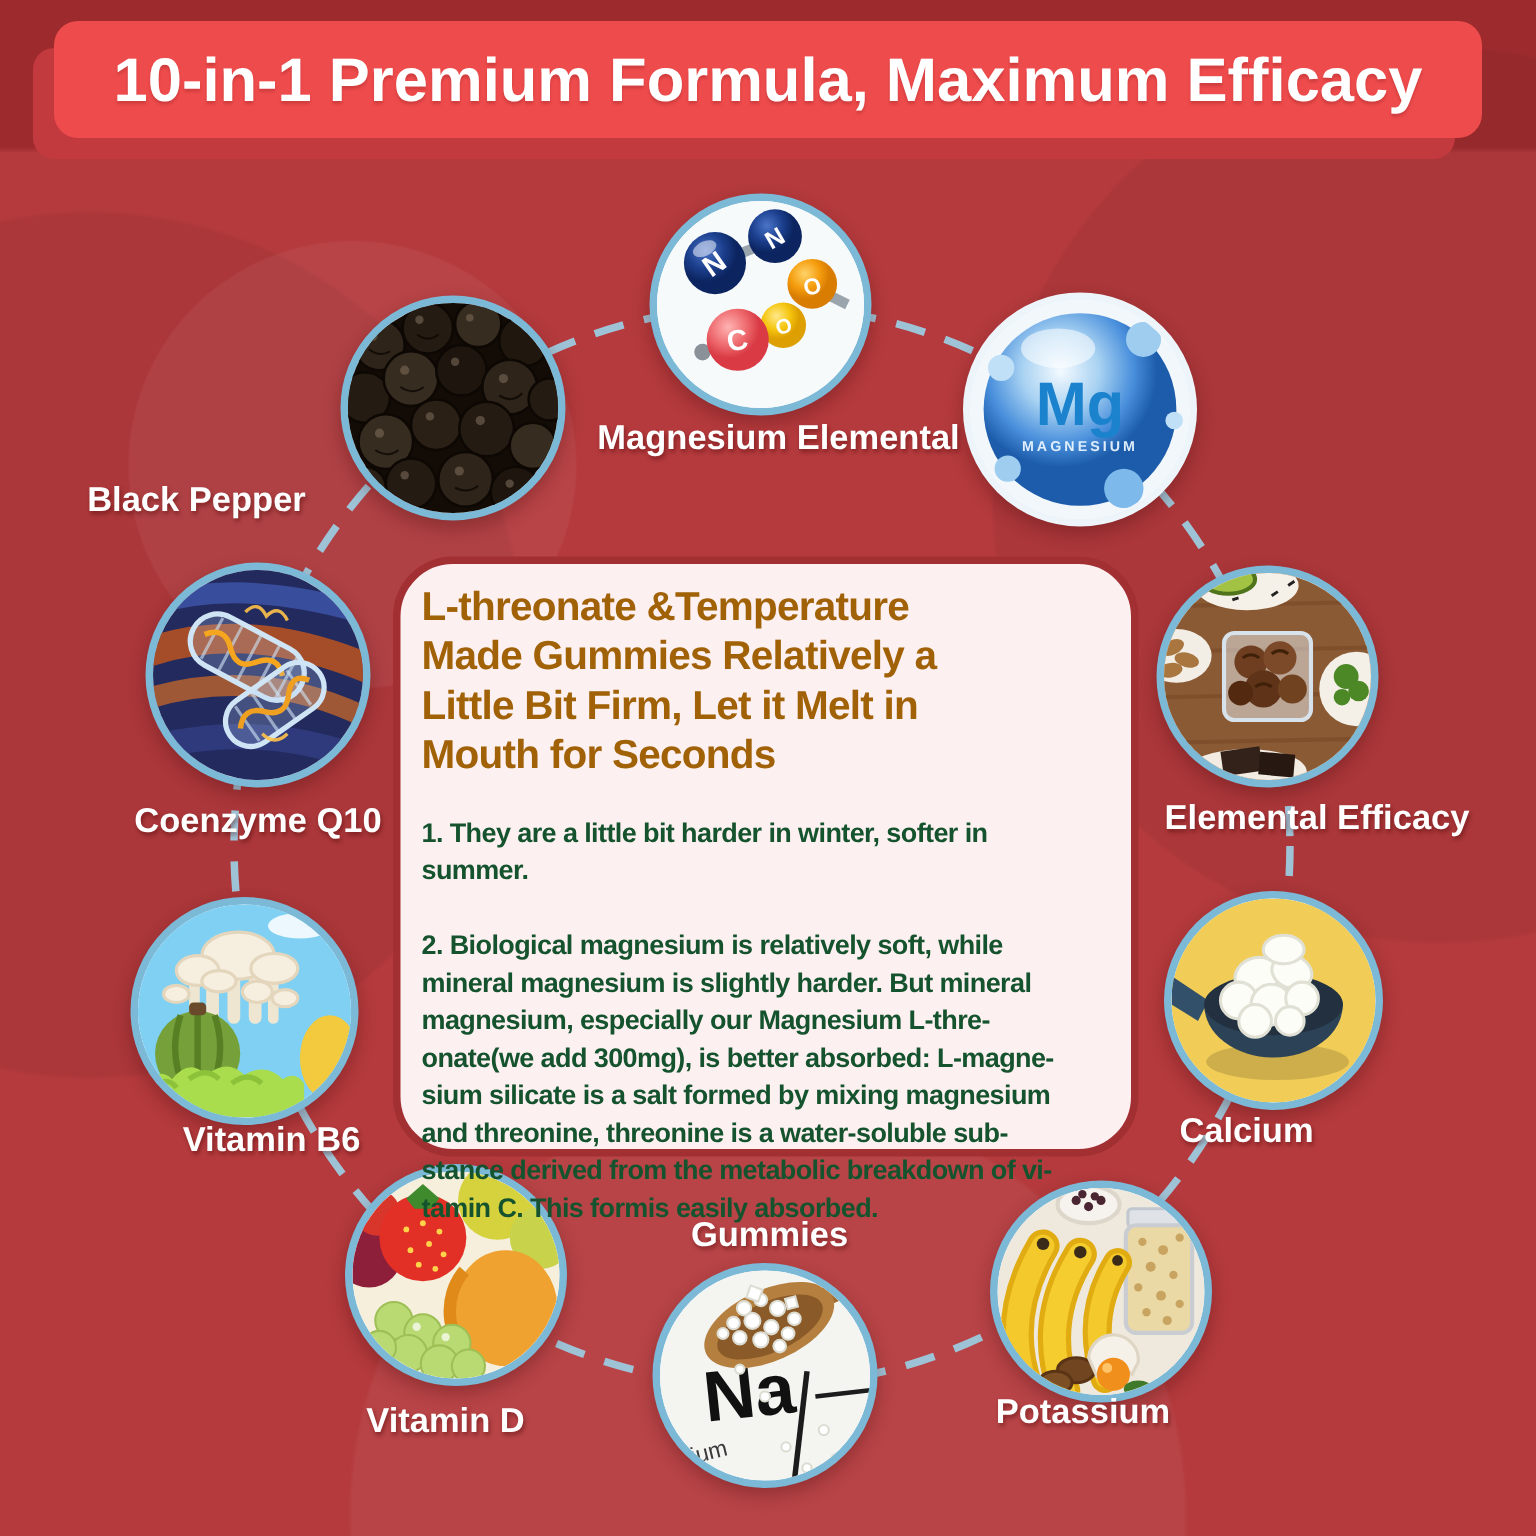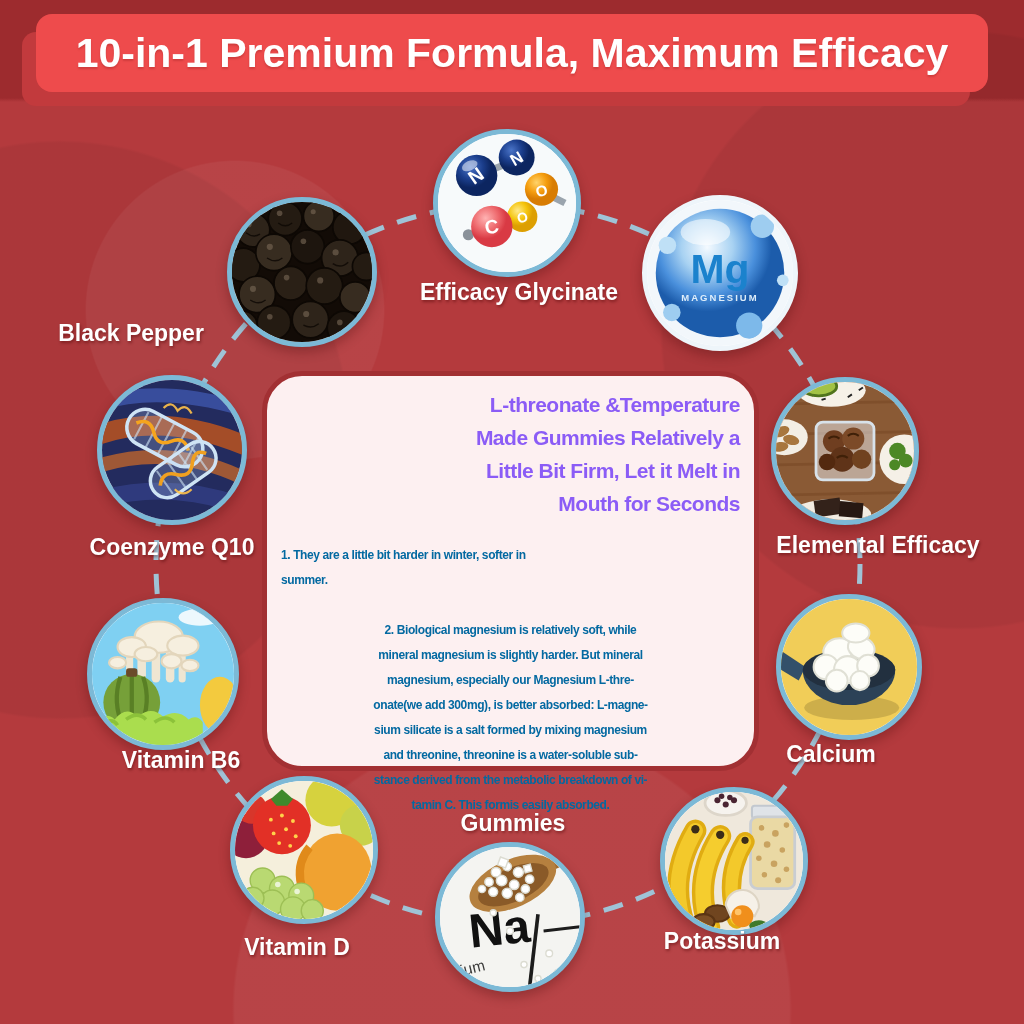--- a/index.html
+++ b/index.html
@@ -35,28 +35,28 @@
     position:absolute;transform:translate(-50%,-50%);z-index:4;
     color:#ffffff;font-size:23px;font-weight:700;white-space:nowrap;
     text-shadow:1px 2px 3px rgba(70,0,0,.45);
   }
   .card{
     position:absolute;left:262px;top:371px;width:497px;height:400px;z-index:3;
     background:#fdf0f1;border:5px solid #a23033;border-radius:40px;
     box-sizing:border-box;padding:12px 14px 0 14px;
   }
   .card-title{
-    color:#8b5cf6;font-size:21px;font-weight:700;line-height:33px;
-    text-align:right;white-space:pre-line;letter-spacing:-0.5px;
+    color:#a16207;font-size:27px;font-weight:700;line-height:33px;
+    text-align:left;white-space:pre-line;letter-spacing:-0.5px;
   }
   .card-p{
-    color:#0369a1;font-size:12px;font-weight:700;line-height:25px;
+    color:#14532d;font-size:18px;font-weight:700;line-height:25px;
     white-space:pre-line;letter-spacing:-0.4px;margin-top:23px;
   }
-  .card-p + .card-p{margin-top:25px;text-align:center;}
+  .card-p + .card-p{margin-top:25px;}
   
   .c-glycinate{left:433px;top:129px;width:148px;height:148px;}
   .c-threonate{left:642px;top:195px;width:156px;height:156px;}
   .c-elemental{left:771px;top:377px;width:148px;height:148px;}
   .c-calcium{left:776px;top:594px;width:146px;height:146px;}
   .c-potassium{left:660px;top:787px;width:148px;height:148px;}
   .c-sodium{left:435px;top:842px;width:150px;height:150px;}
   .c-vitamind{left:230px;top:776px;width:148px;height:148px;}
   .c-vitaminb6{left:87px;top:598px;width:152px;height:152px;}
   .c-q10{left:97px;top:375px;width:150px;height:150px;}
@@ -433,21 +433,21 @@
         <path d="M10,22 q5,4 10,1"></path>
           <path d="M33,15 q5,4 10,0"></path>
           <path d="M25,40 q6,4 11,0"></path>
         <path d="M72,44 q6,4 11,-1"></path>
           <path d="M13,70 q6,4 11,0"></path>
           <path d="M51,88 q6,3 11,-1"></path>
       </g>
     </svg>
   </div>
 
-  <div class="label l-glycinate">Efficacy Glycinate</div>
+  <div class="label l-glycinate">Magnesium Elemental</div>
   <div class="label l-elemental">Elemental Efficacy</div>
   <div class="label l-calcium">Calcium</div>
   <div class="label l-potassium">Potassium</div>
   <div class="label l-sodium">Gummies</div>
   <div class="label l-vitamind">Vitamin D</div>
   <div class="label l-vitaminb6">Vitamin B6</div>
   <div class="label l-q10">Coenzyme Q10</div>
   <div class="label l-pepper">Black Pepper</div>
 
   <div class="card">

